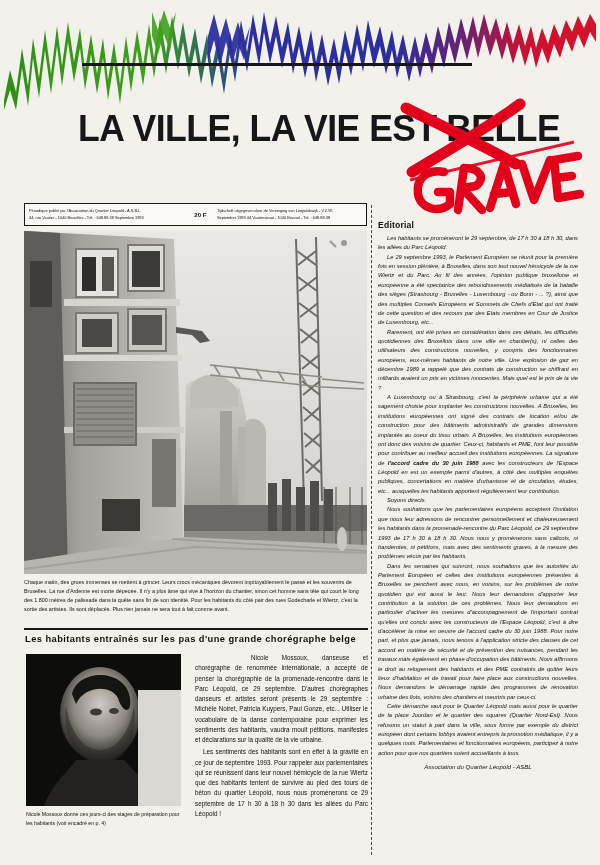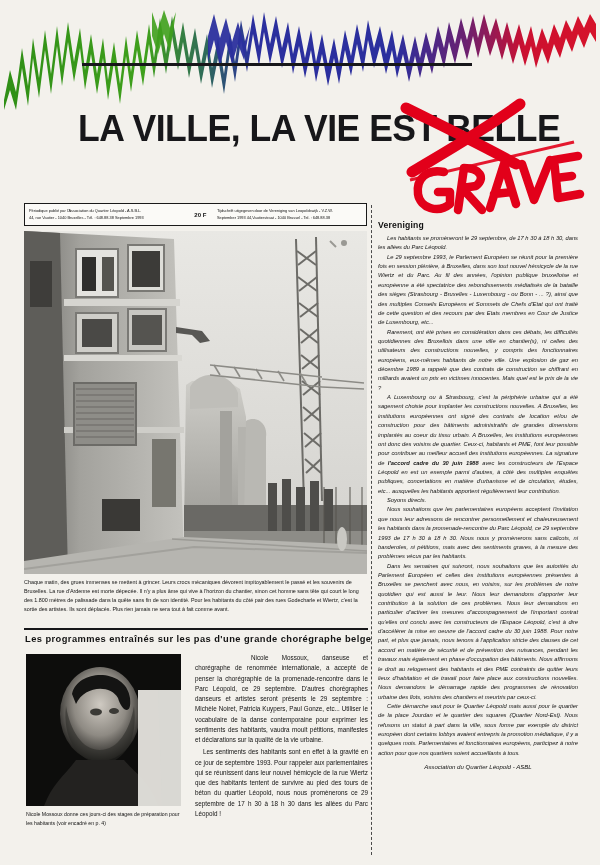--- a/index.html
+++ b/index.html
@@ -429,21 +429,21 @@
       <path d="M0 330 L160 306 L343 314 L343 343 L0 343 Z" fill="#b6b5b0"></path>
       <path d="M0 338 L170 316 L343 322" stroke="#a2a19c" stroke-width="2" fill="none"></path>
       <path d="M148 308 L343 320" stroke="#9c9b96" stroke-width="1.5" fill="none"></path>
       <ellipse cx="318" cy="308" rx="5" ry="12" fill="#c9c8c3"></ellipse>
     </svg>
   </div>
 
   <div class="photo-caption">Chaque matin, des grues immenses se mettent à grincer. Leurs crocs mécaniques dévorent impitoyablement le passé et les souvenirs de Bruxelles. La rue d'Ardenne est morte dépecée. Il n'y a plus âme qui vive à l'horizon du chantier, sinon cet homme sans tête qui court le long des 1.800 mètres de palissade dans la quête sans fin de son identité. Pour les habitants du côté pair des rues Godecharle et Wiertz, c'est la sortie des artistes. Ils sont déplacés. Plus rien jamais ne sera tout à fait comme avant.</div>
 
   <div class="sec-rule"></div>
-  <div class="sec-headline">Les programmes entraînés sur les pas d'une grande chorégraphe belge</div>
+  <div class="sec-headline">Les habitants entraînés sur les pas d'une grande chorégraphe belge</div>
 
   <div class="photo-nicole">
     <svg width="155" height="152" viewBox="0 0 155 152" xmlns="http://www.w3.org/2000/svg">
       <defs>
         <radialGradient id="faceG" cx="0.5" cy="0.4" r="0.6">
           <stop offset="0" stop-color="#cfcac2"></stop>
           <stop offset="0.55" stop-color="#8e8a83"></stop>
           <stop offset="1" stop-color="#1c1b19"></stop>
         </radialGradient>
       </defs>
@@ -461,21 +461,21 @@
   <div class="nicole-caption">Nicole Mossoux donne ces jours-ci des stages de préparation pour les habitants (voir encadré en p. 4)</div>
 
   <div class="art-body">
     <p class="lead">Nicole Mossoux, danseuse et chorégraphe de renommée internationale, a accepté de penser la chorégraphie de la promenade-rencontre dans le Parc Léopold, ce 29 septembre. D'autres chorégraphes danseurs et artistes seront présents le 29 septembre : Michèle Noiret, Patricia Kuypers, Paul Gonze, etc... Utiliser le vocabulaire de la danse contemporaine pour exprimer les sentiments des habitants, vaudra moult pétitions, manifestes et déclarations sur la qualité de la vie urbaine.</p>
     <p class="ind">Les sentiments des habitants sont en effet à la gravité en ce jour de septembre 1993. Pour rappeler aux parlementaires qui se réunissent dans leur nouvel hémicycle de la rue Wiertz que des habitants tentent de survivre au pied des tours de béton du quartier Léopold, nous nous promènerons ce 29 septembre de 17 h 30 à 18 h 30 dans les allées du Parc Léopold !</p>
   </div>
 
   <div class="v-rule"></div>
 
   <div class="edito">
-    <div class="edito-title">Vereniging</div>
+    <div class="edito-title">Editorial</div>
     <div class="edito-body">
       <p>Les habitants se promèneront le 29 septembre, de 17 h 30 à 18 h 30, dans les allées du Parc Léopold.</p>
       <p>Le 29 septembre 1993, le Parlement Européen se réunit pour la première fois en session plénière, à Bruxelles, dans son tout nouvel hémicycle de la rue Wiertz et du Parc. Au fil des années, l'opinion publique bruxelloise et européenne a été spectatrice des rebondissements médiatisés de la bataille des sièges (Strasbourg - Bruxelles - Luxembourg - ou Bonn - ... ?), ainsi que des multiples Conseils Européens et Sommets de Chefs d'Etat qui ont traité de cette question et des recours par des Etats membres en Cour de Justice de Luxembourg, etc...</p>
       <p>Rarement, ont été prises en considération dans ces débats, les difficultés quotidiennes des Bruxellois dans une ville en chantier(s), ni celles des utilisateurs des constructions nouvelles, y compris des fonctionnaires européens, eux-mêmes habitants de notre ville. Une explosion de gaz en décembre 1989 a rappelé que des contrats de construction se chiffrant en milliards avaient un prix en victimes innocentes. Mais quel est le prix de la vie ?</p>
       <p id="edito-p3">A Luxembourg ou à Strasbourg, c'est la périphérie urbaine qui a été sagement choisie pour implanter les constructions nouvelles. A Bruxelles, les institutions européennes ont signé des contrats de location et/ou de construction pour des bâtiments administratifs de grandes dimensions implantés au coeur du tissu urbain. A Bruxelles, les institutions européennes ont donc des voisins de quartier. Ceux-ci, habitants et PME, font leur possible pour contribuer au meilleur accueil des institutions européennes. La signature de <b>l'accord cadre du 30 juin 1988</b> avec les constructeurs de l'Espace Léopold en est un exemple parmi d'autres, à côté des multiples enquêtes publiques, concertations en matière d'urbanisme et de circulation, études, etc... auxquelles les habitants apportent régulièrement leur contribution.</p>
       <p>Soyons directs.</p>
       <p>Nous souhaitons que les parlementaires européens acceptent l'invitation que nous leur adressons de rencontrer personnellement et chaleureusement les habitants dans la promenade-rencontre du Parc Léopold, ce 29 septembre 1993 de 17 h 30 à 18 h 30. Nous nous y promènerons sans calicots, ni banderoles, ni pétitions, mais avec des sentiments graves, à la mesure des problèmes vécus par les habitants.</p>
       <p>Dans les semaines qui suivront, nous souhaitons que les autorités du Parlement Européen et celles des institutions européennes présentes à Bruxelles se penchent avec nous, en voisins, sur les problèmes de notre quotidien qui est aussi le leur. Nous leur demandons d'apporter leur contribution à la solution de ces problèmes. Nous leur demandons en particulier d'activer les mesures d'accompagnement de l'important contrat qu'elles ont conclu avec les constructeurs de l'Espace Léopold, c'est à dire d'accélérer la mise en oeuvre de l'accord cadre du 30 juin 1988. Pour notre part, et plus que jamais, nous tenons à l'application stricte des clauses de cet accord en matière de sécurité et de prévention des nuisances, pendant les travaux mais également en phase d'occupation des bâtiments. Nous affirmons le droit au relogement des habitants et des PME contraints de quitter leurs lieux d'habitation et de travail pour faire place aux constructions nouvelles. Nous demandons le démarrage rapide des programmes de rénovation urbaine des îlots, voisins des chantiers et meurtris par ceux-ci.</p>
       <p>Cette démarche vaut pour le Quartier Léopold mais aussi pour le quartier de la place Jourdan et le quartier des squares (Quartier Nord-Est). Nous refusons un statut à part dans la ville, sous forme par exemple du district européen dont certains lobbys avaient entrepris la promotion médiatique, il y a quelques mois. Parlementaires et fonctionnaires européens, participez à notre action pour que nos quartiers soient accueillants à tous.</p>
     </div>

